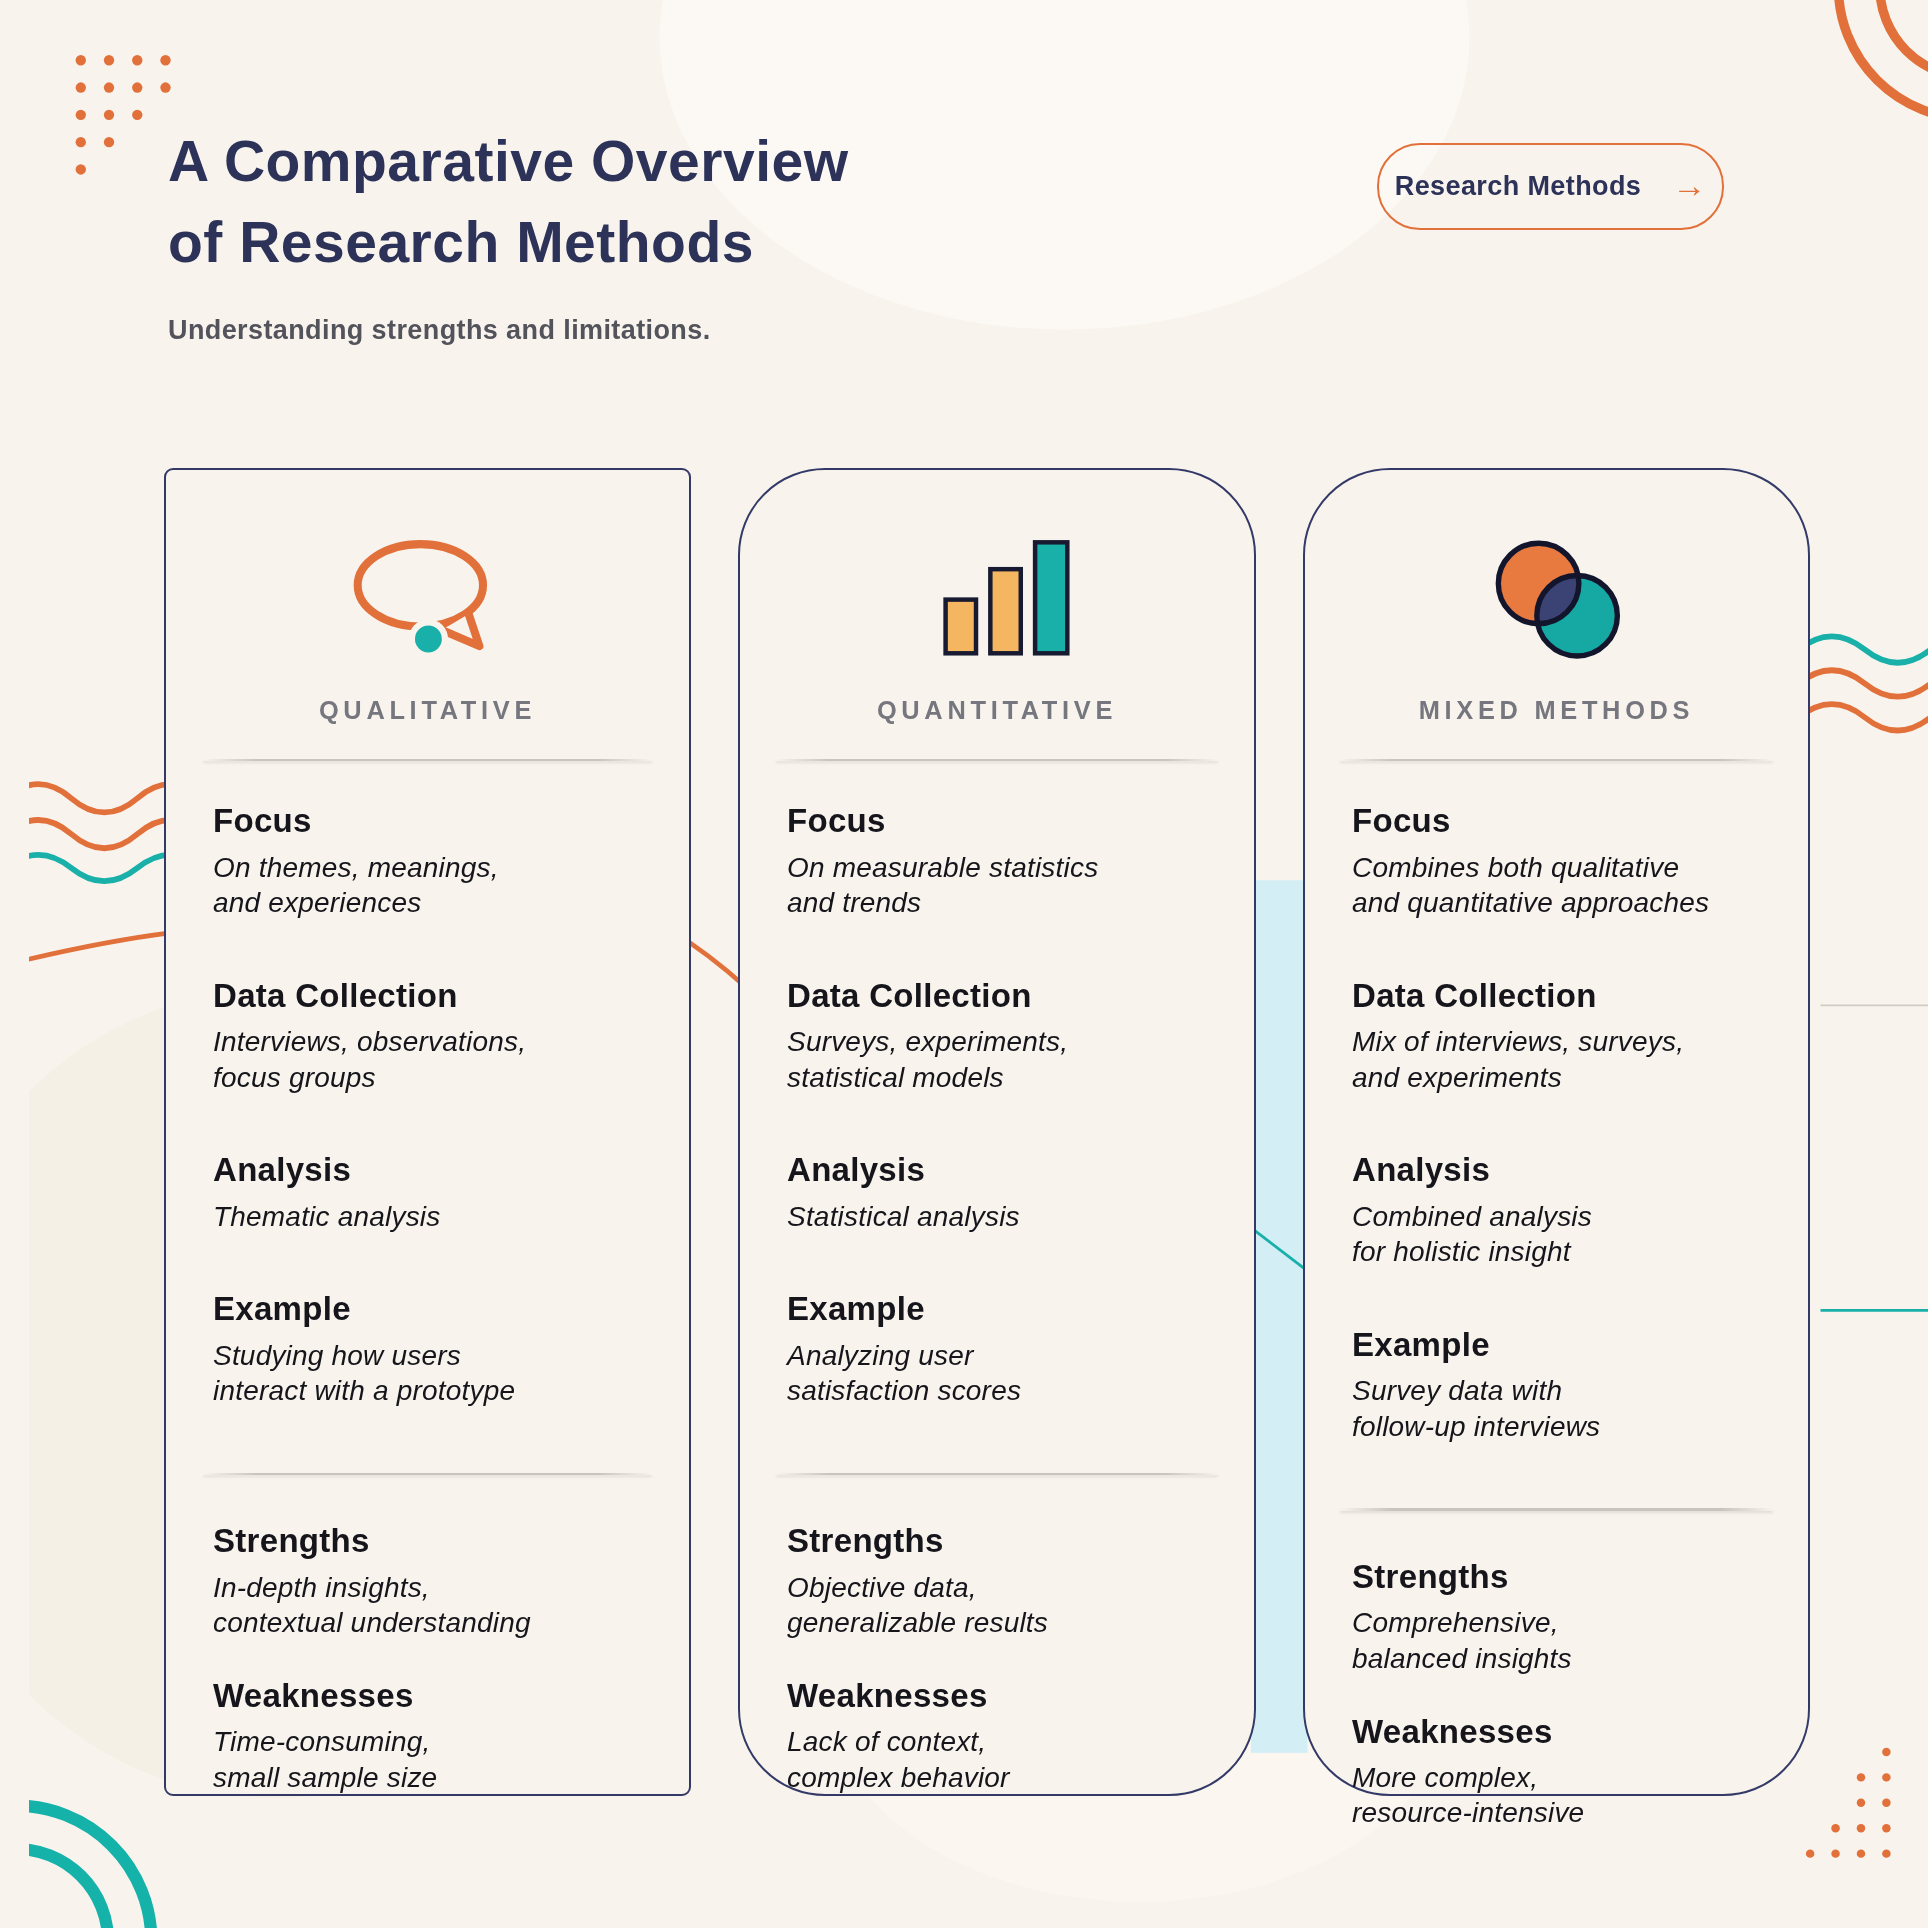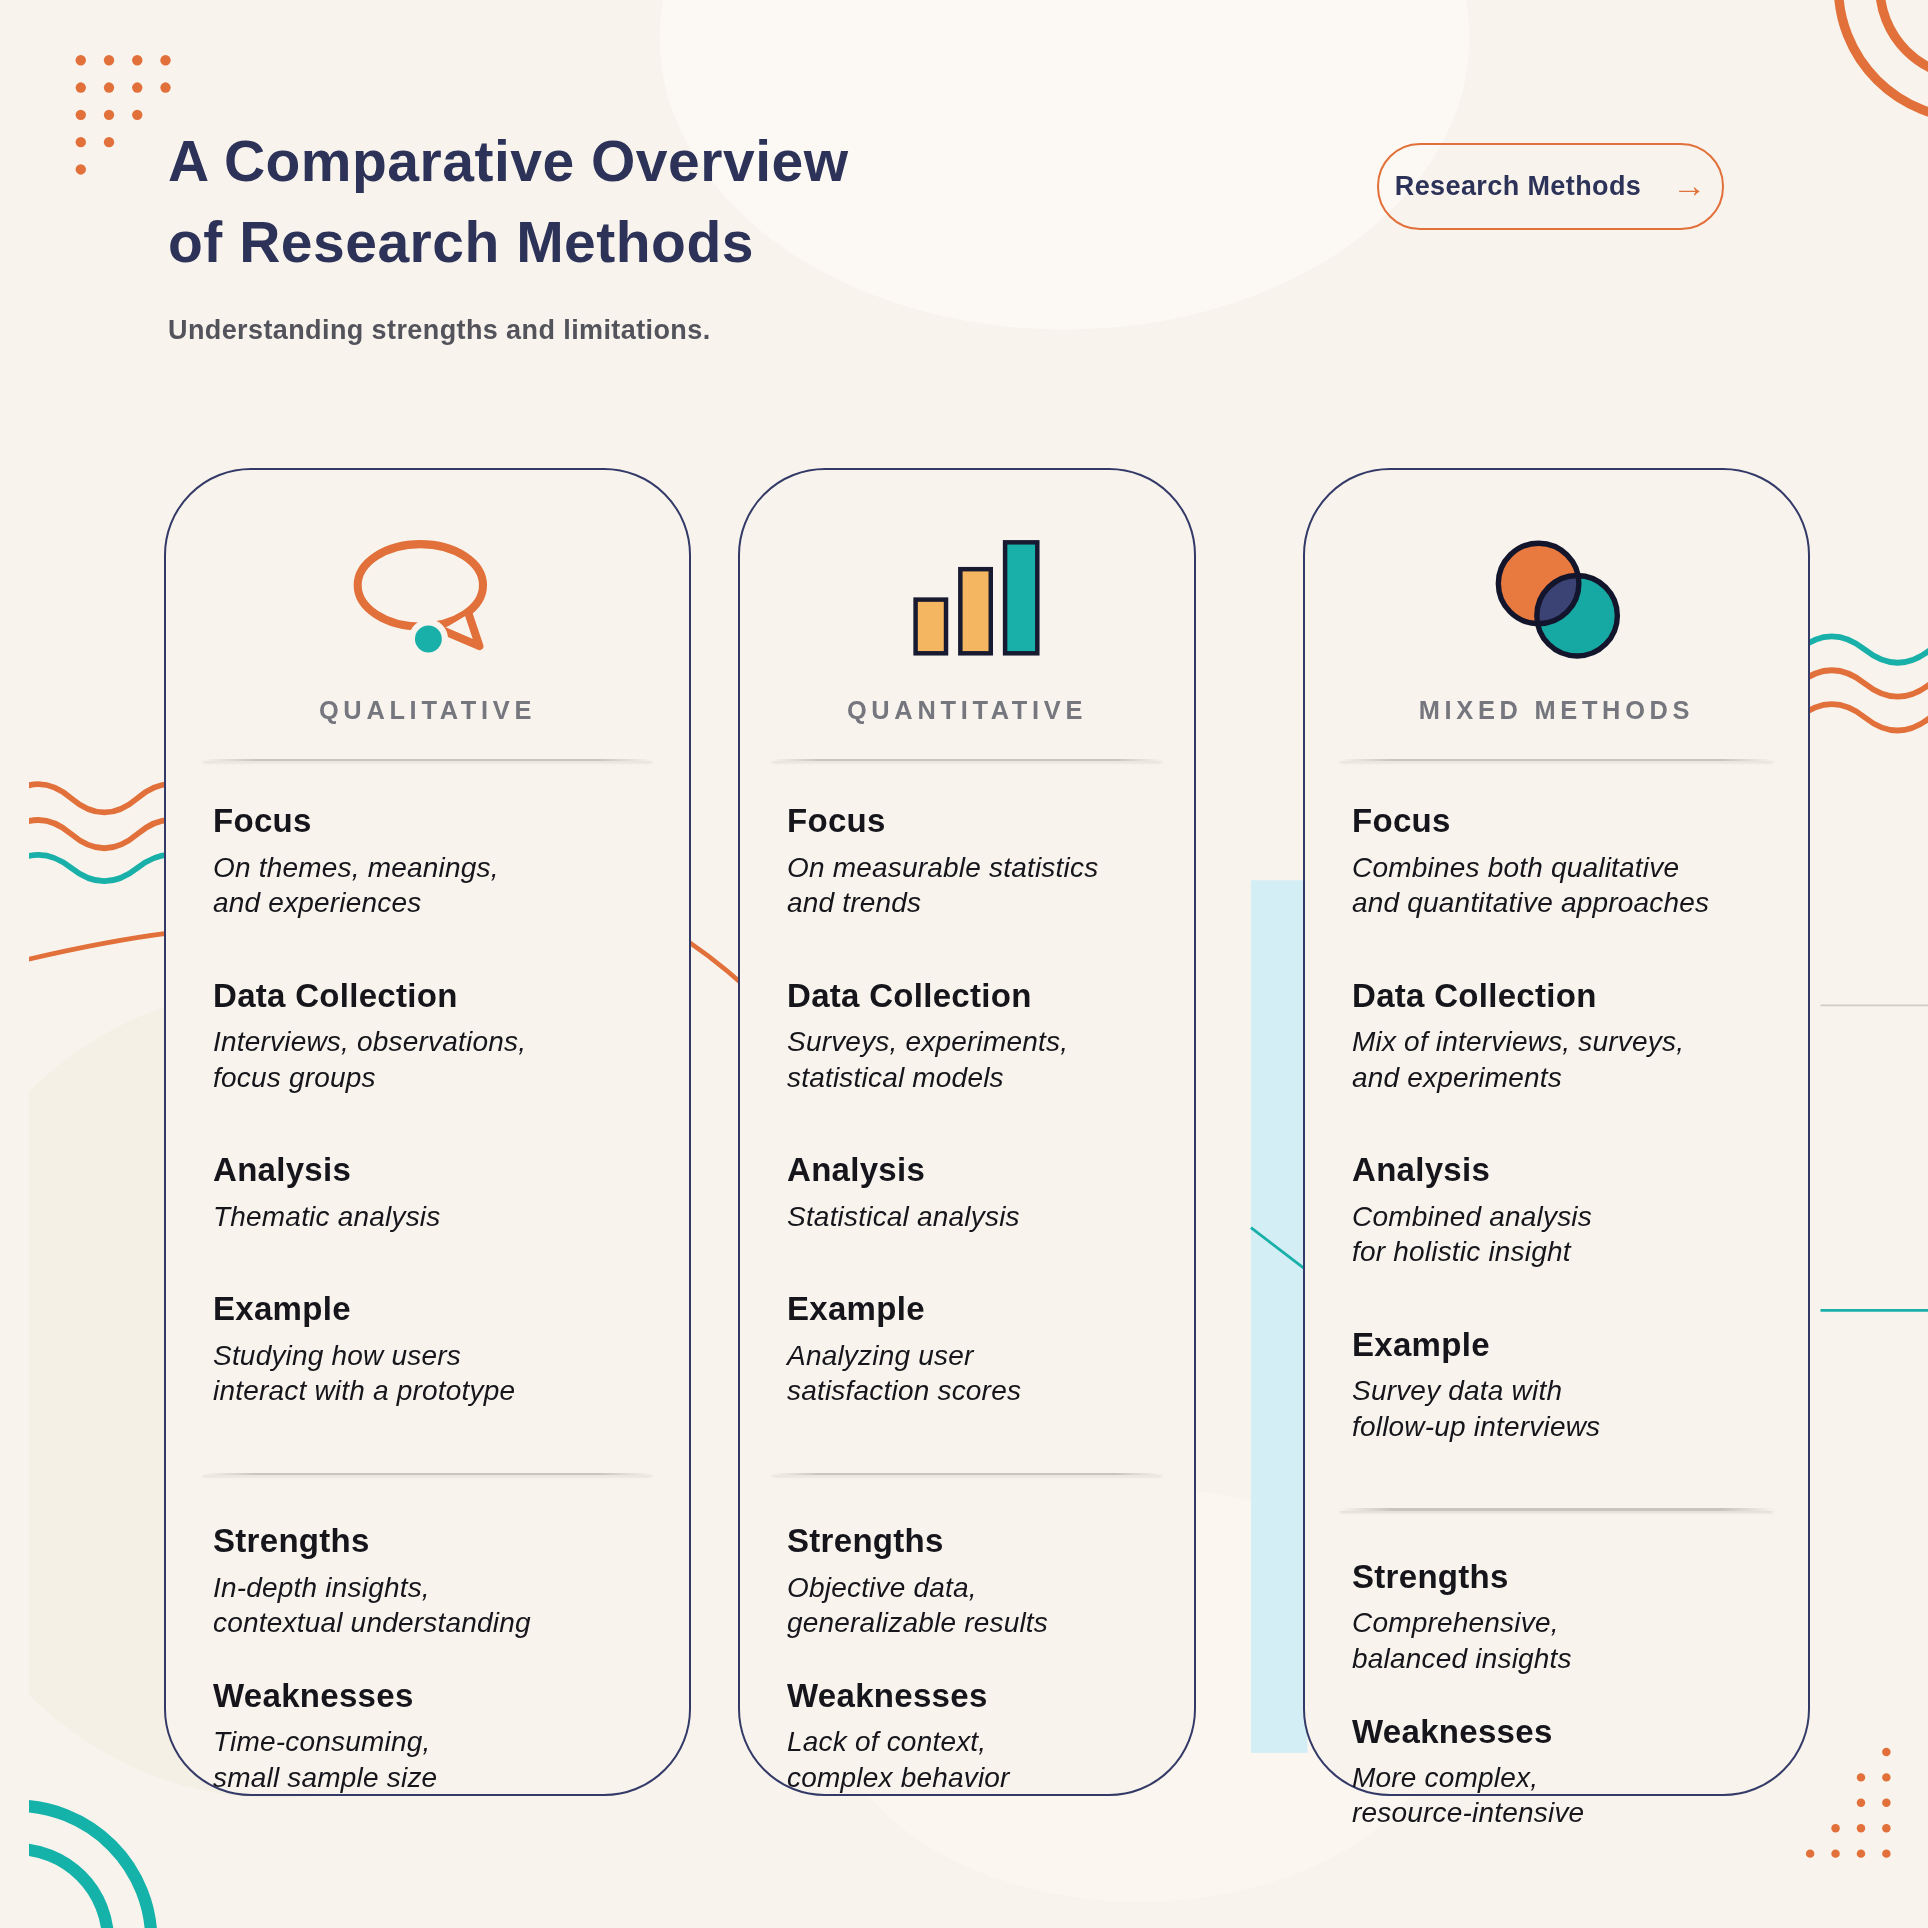--- a/index.html
+++ b/index.html
@@ -32,22 +32,22 @@
   }
   .badge-label{font-size:27px;font-weight:700;color:#2d3258;letter-spacing:0.4px;}
   .badge-arrow{font-size:34px;font-weight:700;color:#e2703a;line-height:1;transform:translateY(-1.9px);}
 
   
   .card{
     position:absolute;top:468px;height:1328px;box-sizing:border-box;
     border:2.8px solid #343a68;border-radius:87px;
     background:#f8f4ed;z-index:1;
   }
-  .card-1{left:135px;width:527px;}
-  .card-2{left:709px;width:458px;}
+  .card-1{left:135px;width:527px;border-radius:9px;}
+  .card-2{left:709px;width:518px;}
   .card-3{left:1274px;width:507px;}
 
   .icon-wrap{
     margin-top:60px;height:141px;
     display:flex;align-items:center;justify-content:center;
   }
   .card-header{
     margin-top:24.5px;text-align:center;
     font-size:25.4px;font-weight:700;letter-spacing:4.7px;color:#76767f;
   }

